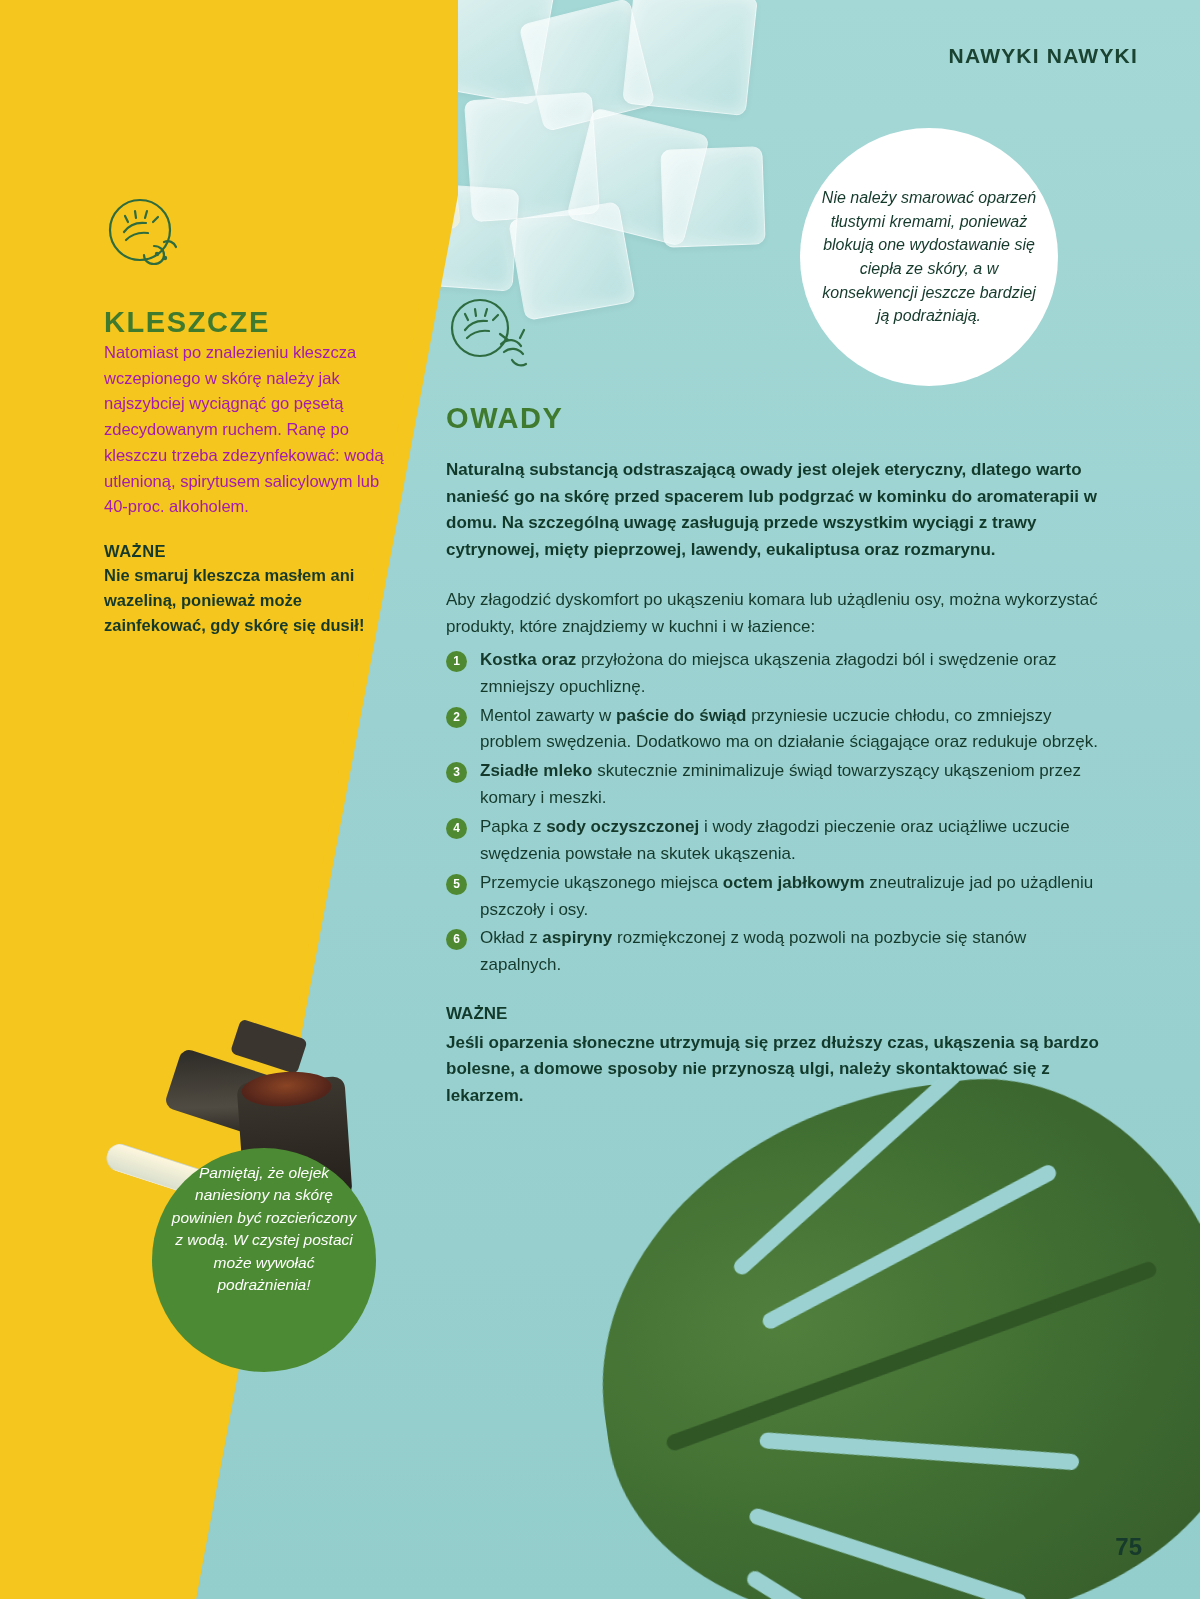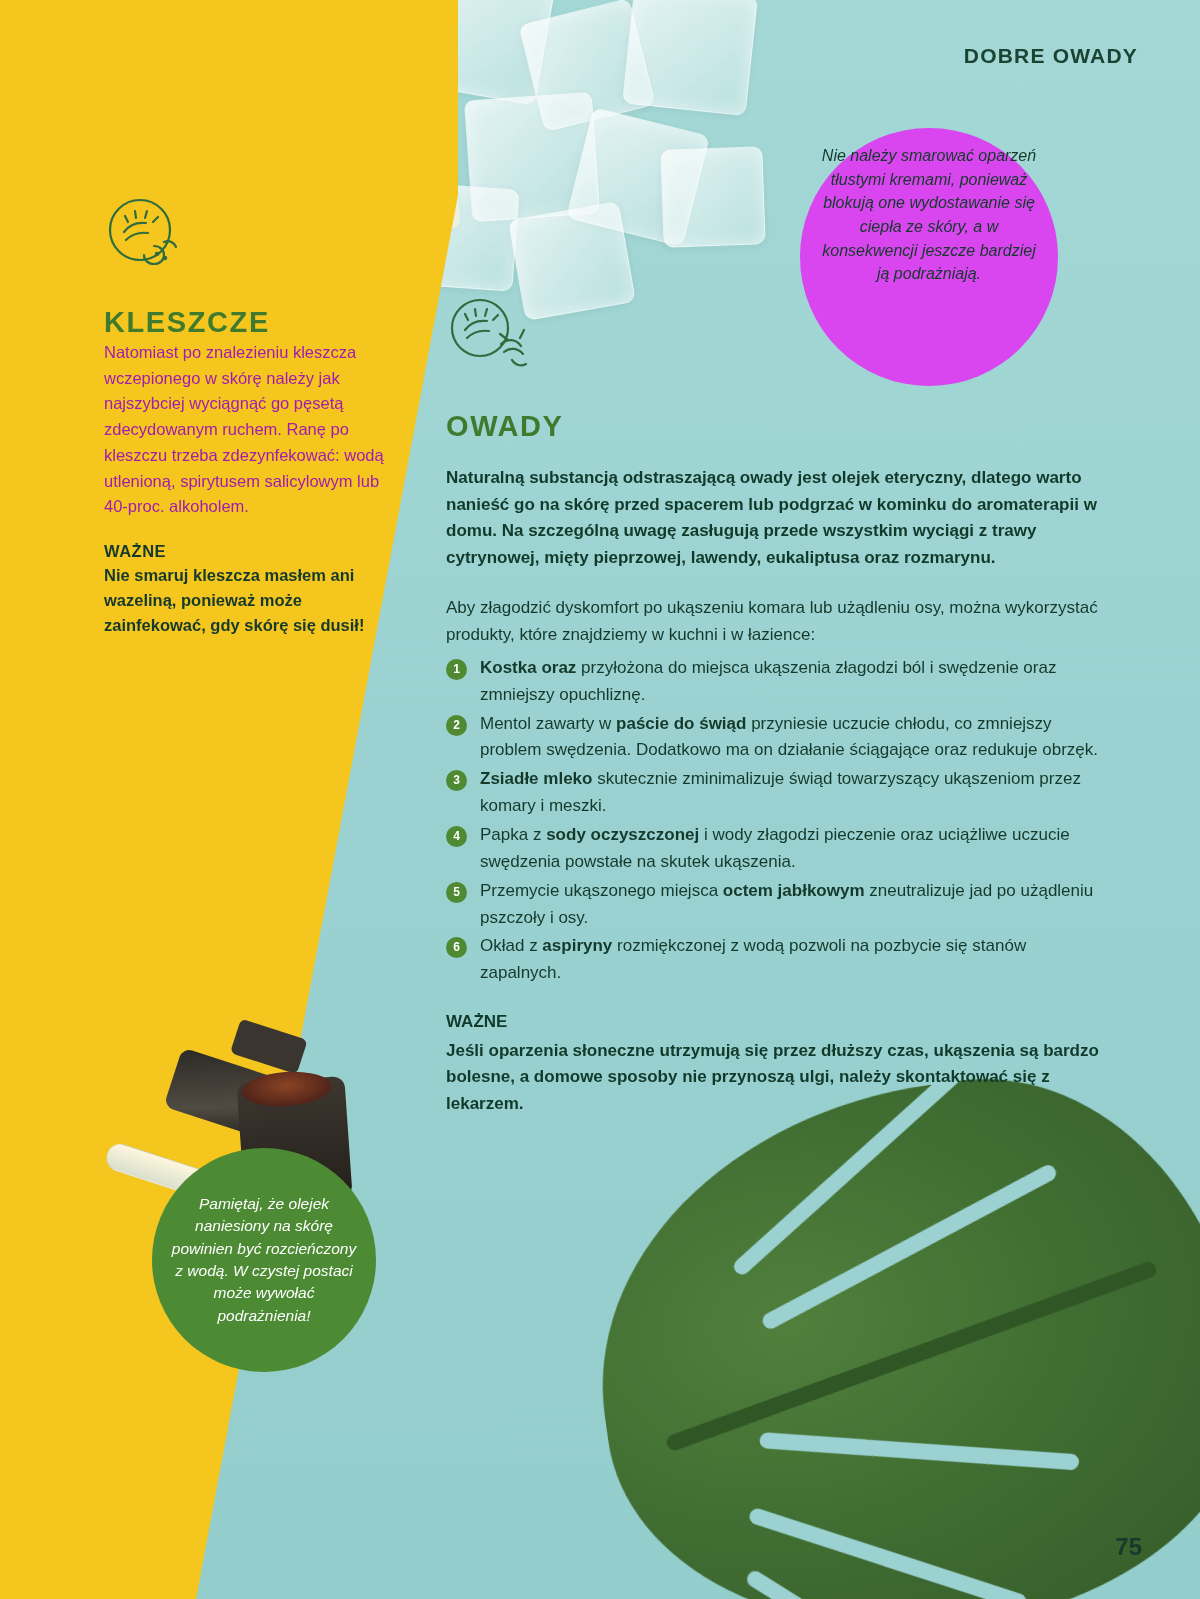--- a/index.html
+++ b/index.html
@@ -203,21 +203,21 @@
     left: 446px;
     top: 296px;
     width: 660px;
   }
   h2.section-title-right {
     font-family: "Liberation Sans", sans-serif;
     font-weight: 700;
     font-size: 29px;
     letter-spacing: 1.6px;
     color: #3f7a2e;
-    margin: 28px 0 22px 0;
+    margin: 20px 0 22px 0;
   }
   .rbold {
     font-family: "Liberation Sans", sans-serif;
     font-weight: 700;
     font-size: 17px;
     line-height: 1.56;
     color: #123a2b;
     margin: 0 0 24px 0;
   }
   .rtext {
@@ -259,23 +259,23 @@
   b, strong { font-weight: 700; }
 
   
   .circle-yellow {
     position: absolute;
     left: 800px;
     top: 128px;
     width: 258px;
     height: 258px;
     border-radius: 50%;
-    background: #d946ef;
+    background: #ffffff;
     display: flex;
-    align-items: flex-start;
+    align-items: center;
     justify-content: center;
     text-align: center;
     padding: 16px;
     box-sizing: border-box;
   }
   .circle-yellow p {
     margin: 0;
     font-family: "Liberation Sans", sans-serif;
     font-style: italic;
     font-size: 16px;
@@ -284,21 +284,20 @@
   }
   .circle-green {
     position: absolute;
     left: 152px;
     top: 1148px;
     width: 224px;
     height: 224px;
     border-radius: 50%;
     background: #4c8a33;
     display: flex;
-    align-items: center;
     justify-content: center;
     text-align: center;
     padding: 14px;
     box-sizing: border-box;
   }
   .circle-green p {
     margin: 0;
     font-family: "Liberation Sans", sans-serif;
     font-style: italic;
     font-size: 15.5px;
@@ -341,21 +340,21 @@
   </div>
 
   <div class="dropper">
     <div class="pipette-glass"></div>
     <div class="pipette-cap"></div>
     <div class="pipette-collar"></div>
     <div class="bottle"></div>
     <div class="bottle-mouth"></div>
   </div>
 
-  <div class="header-kicker">DOBRE OWADY</div>
+  <div class="header-kicker">NAWYKI NAWYKI</div>
 
   <div class="circle-yellow">
     <p>Nie należy smarować oparzeń tłustymi kremami, ponieważ blokują one wydostawanie się ciepła ze skóry, a w konsekwencji jeszcze bardziej ją podrażniają.</p>
   </div>
 
   <div class="circle-green">
     <p>Pamiętaj, że olejek naniesiony na skórę powinien być rozcieńczony z wodą. W czystej postaci może wywołać podrażnienia!</p>
   </div>
 
   <div class="col-left">

